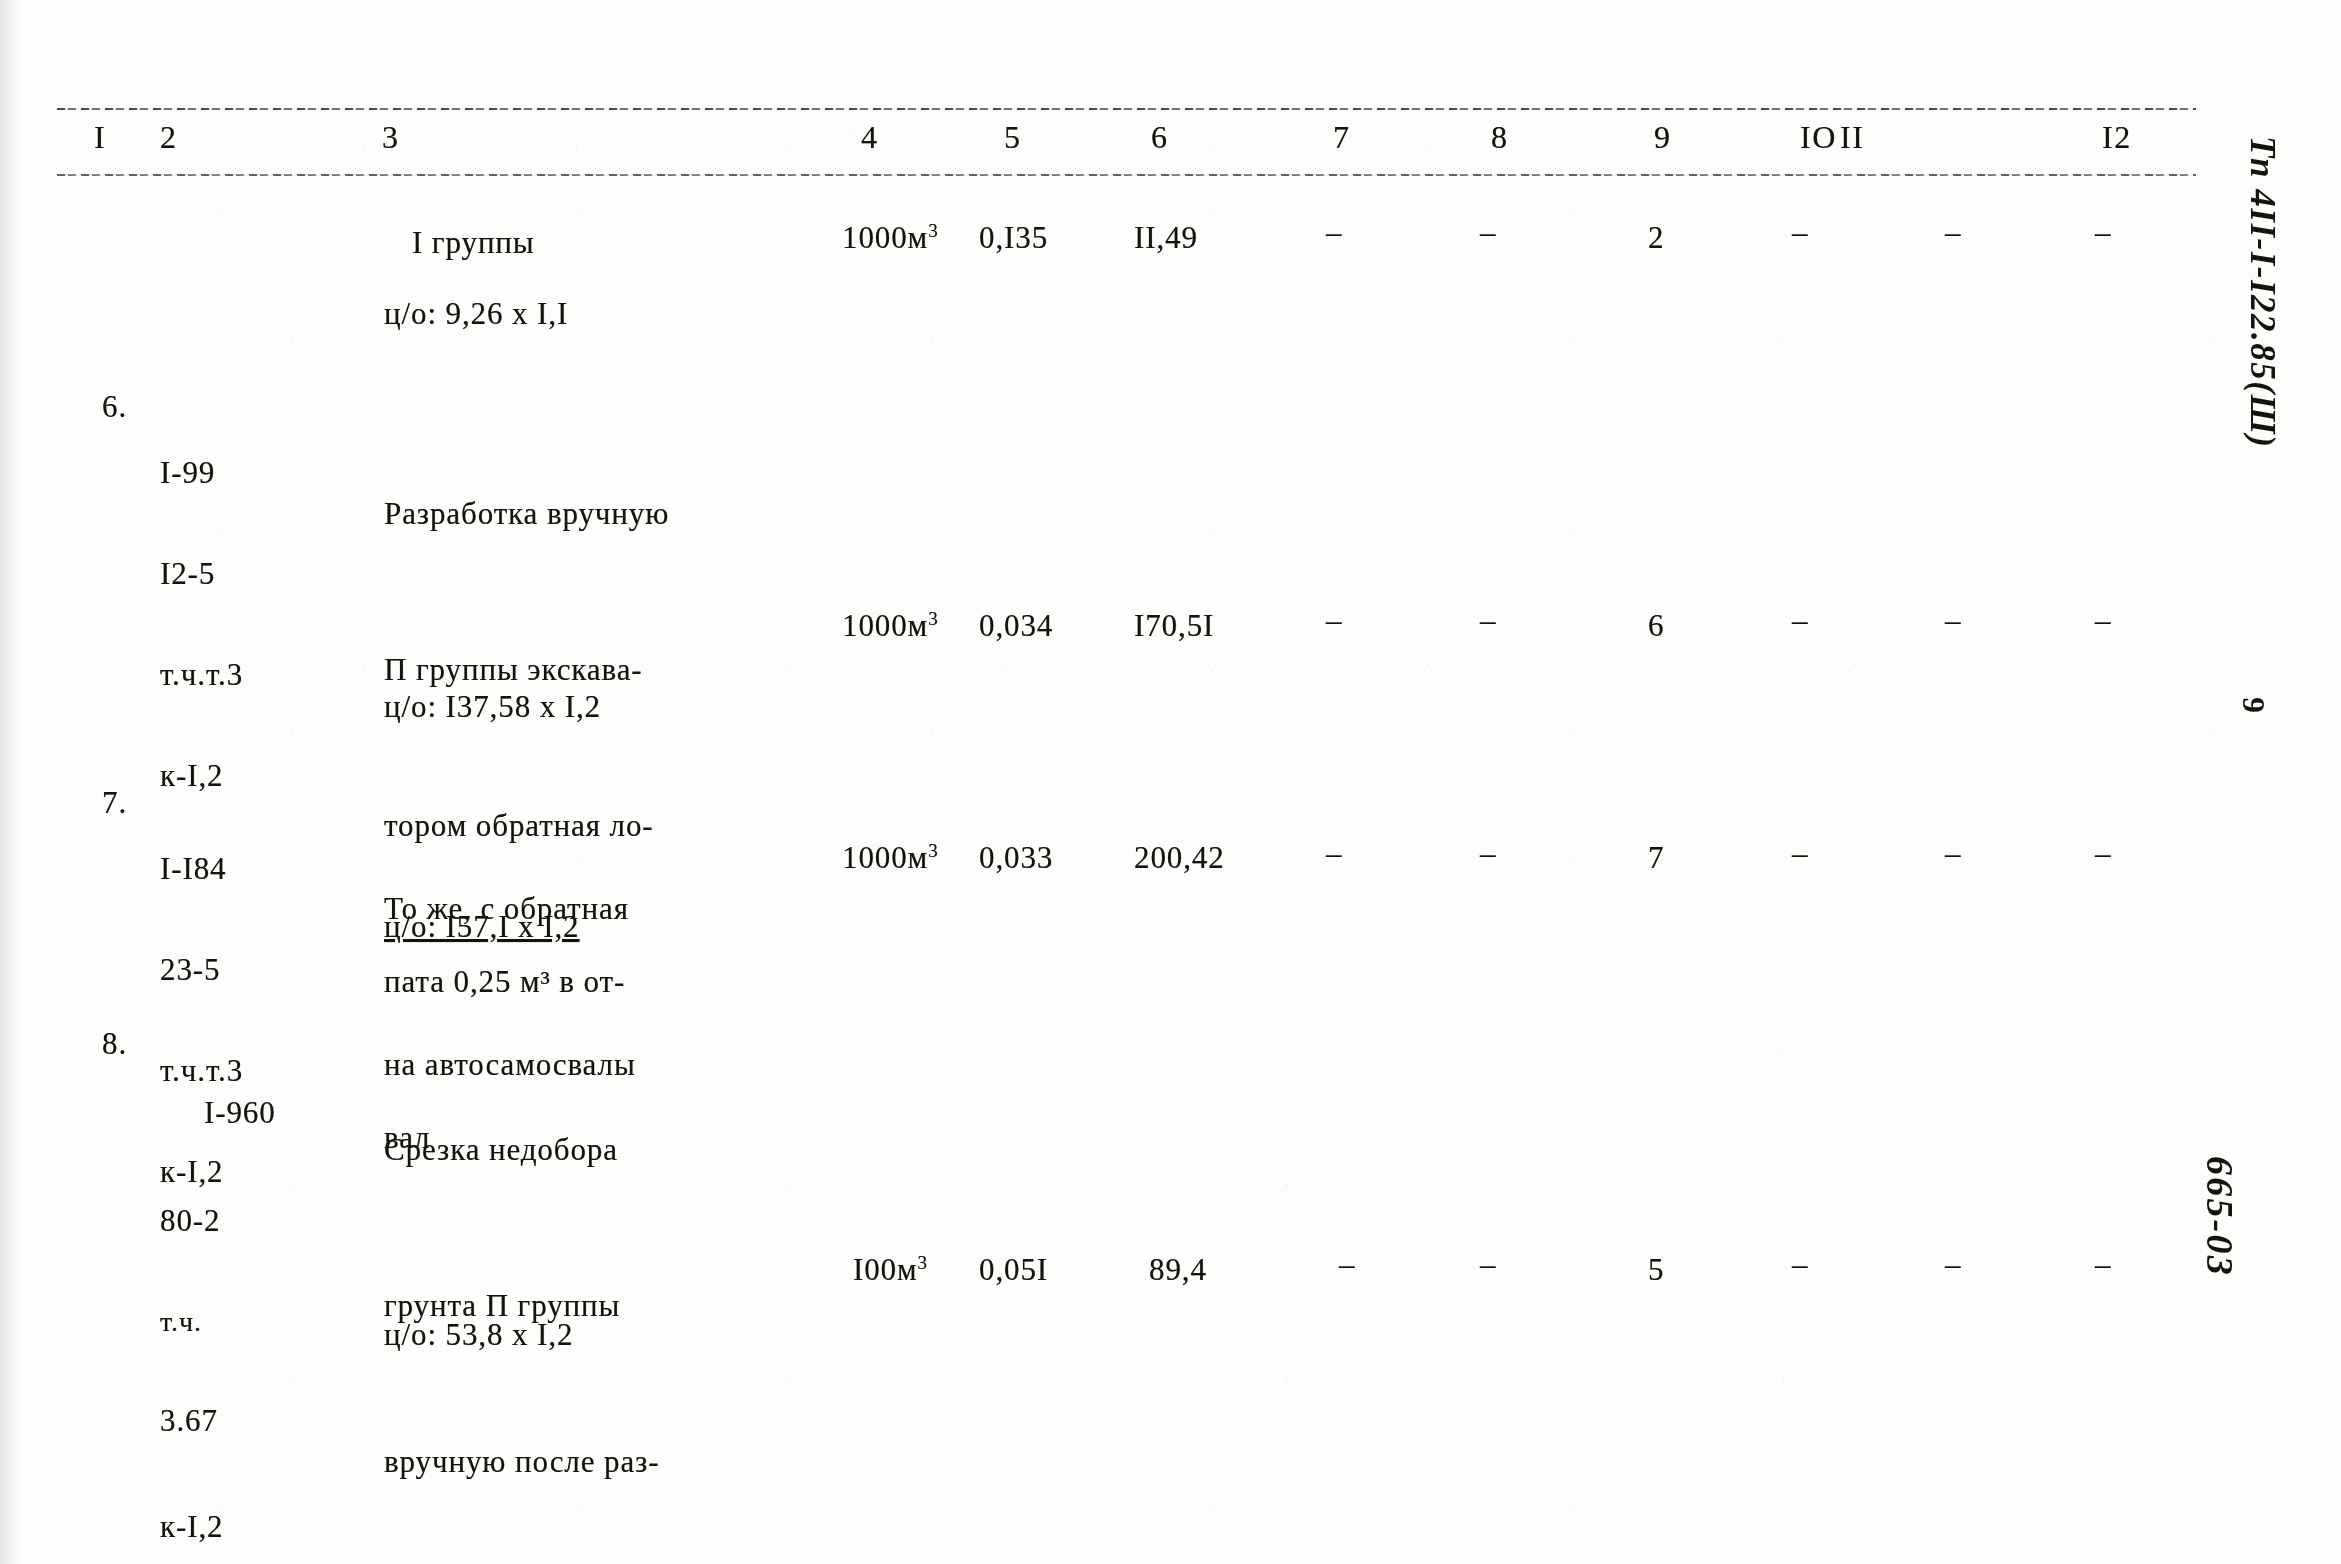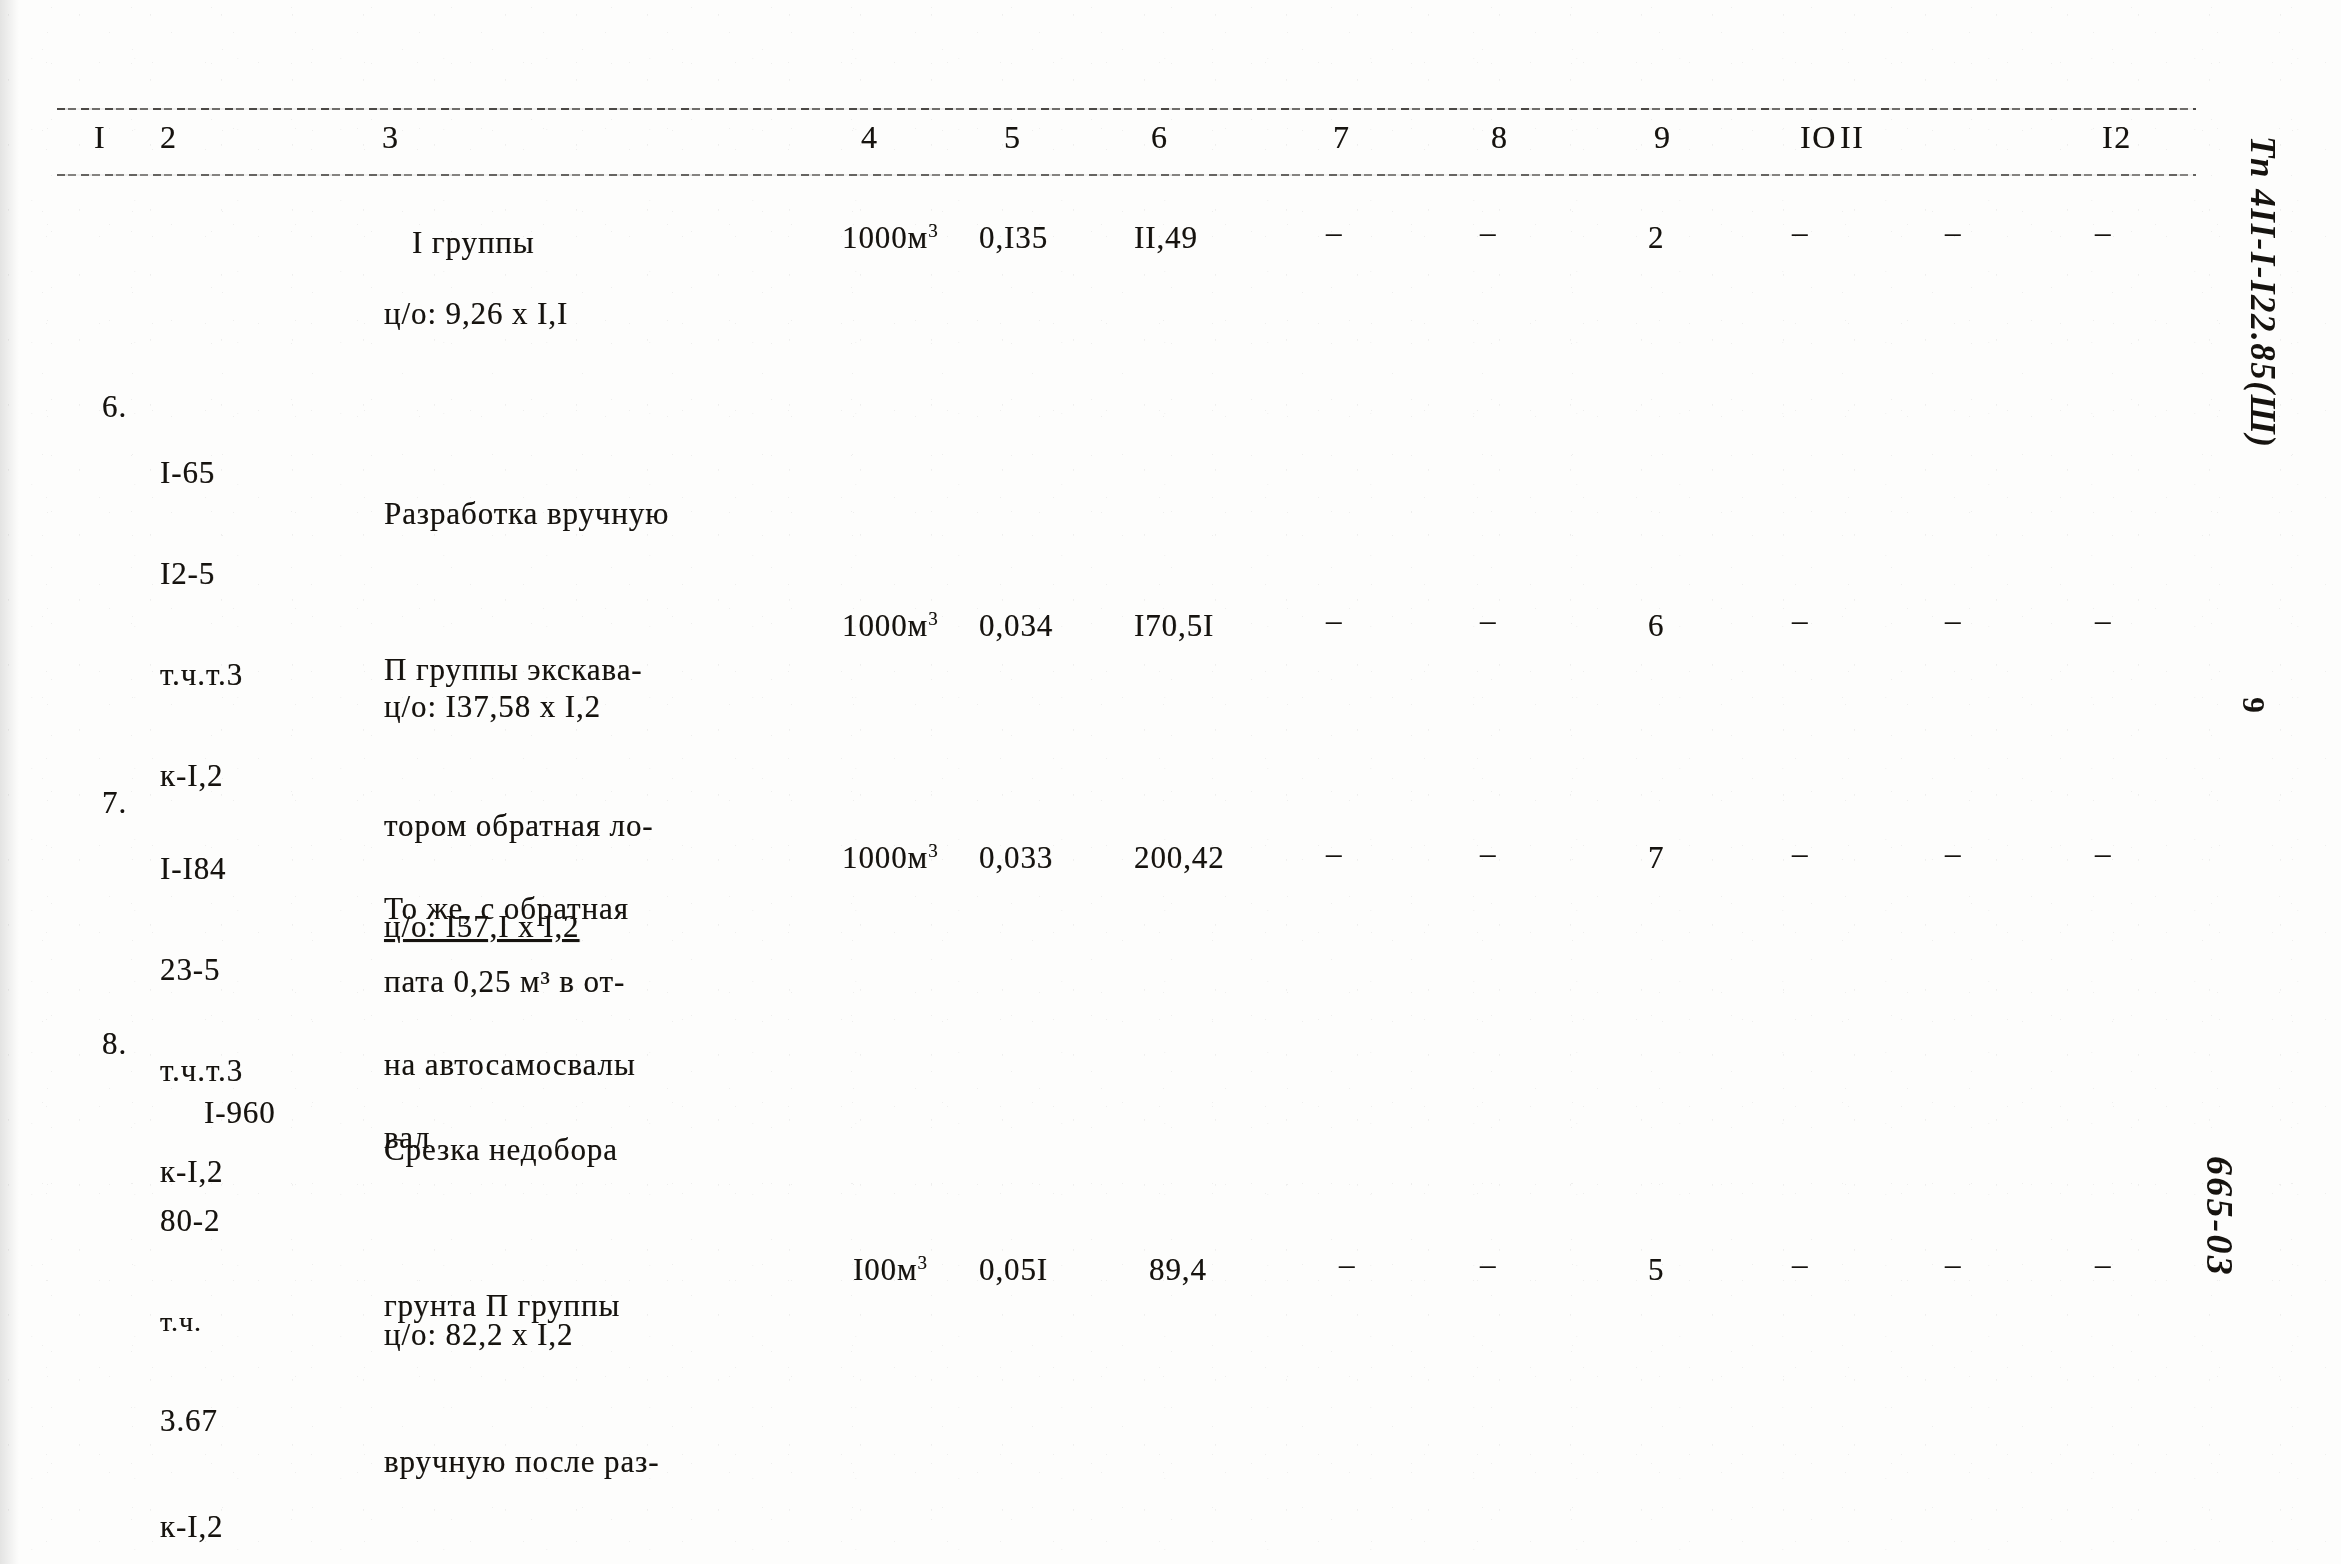--- a/index.html
+++ b/index.html
@@ -148,21 +148,21 @@
   <div class="t" style="left:1648px; top:217px;">2</div>
   <div class="t dash" style="left:1792px; top:212px;">–</div>
   <div class="t dash" style="left:1945px; top:212px;">–</div>
   <div class="t dash" style="left:2095px; top:212px;">–</div>
 
   <div class="t" style="left:384px; top:293px;text-align:right;">ц/о: 9,26 x I,I</div>
 
   <div class="t" style="left:102px; top:386px;">6.</div>
 
   <div class="t codestack" style="left:160px; top:386px;">
-    <span class="tight">I-65</span>
+    <span class="tight">I-99</span>
     <span class="tight">I2-5</span>
     <span class="tight">т.ч.т.3</span>
     <span class="tight">к-I,2</span>
   </div>
 
   <div class="t desc" style="left:384px; top:384px;">
     <span style="display:block">Разработка вручную</span>
     <span style="display:block">П группы экскава-</span>
     <span style="display:block">тором обратная ло-</span>
     <span style="display:block">пата 0,25 м³ в от-</span>
@@ -231,21 +231,21 @@
 
   <div class="t" style="left:979px; top:1249px;">0,05I</div>
   <div class="t" style="left:1149px; top:1249px;">89,4</div>
   <div class="t dash" style="left:1339px; top:1244px;">–</div>
   <div class="t dash" style="left:1480px; top:1244px;">–</div>
   <div class="t" style="left:1648px; top:1249px;">5</div>
   <div class="t dash" style="left:1792px; top:1244px;">–</div>
   <div class="t dash" style="left:1945px; top:1244px;">–</div>
   <div class="t dash" style="left:2095px; top:1244px;">–</div>
 
-  <div class="t" style="left:384px; top:1314px;">ц/о: 82,2 x I,2</div>
+  <div class="t" style="left:384px; top:1314px;">ц/о: 53,8 x I,2</div>
 
   <div class="vert" id="doc-code">Тп 4II-I-I22.85(Ш)</div>
   <div class="vert" id="page-number">9</div>
   <div class="vert" id="sheet-code">665-03</div>
 
   <div class="scan-noise"></div>
 </div>
 
 
 </body></html>

